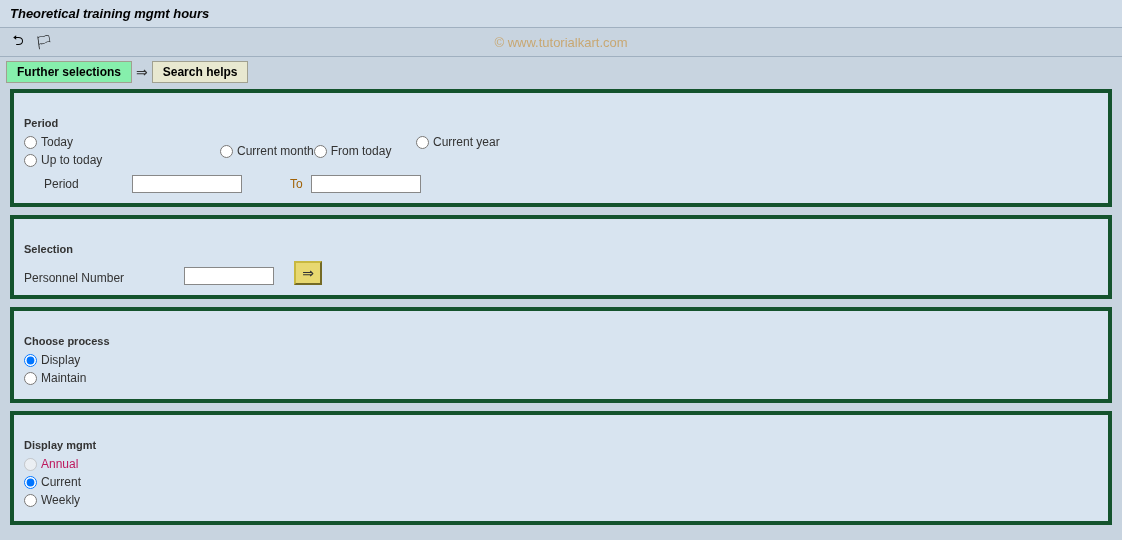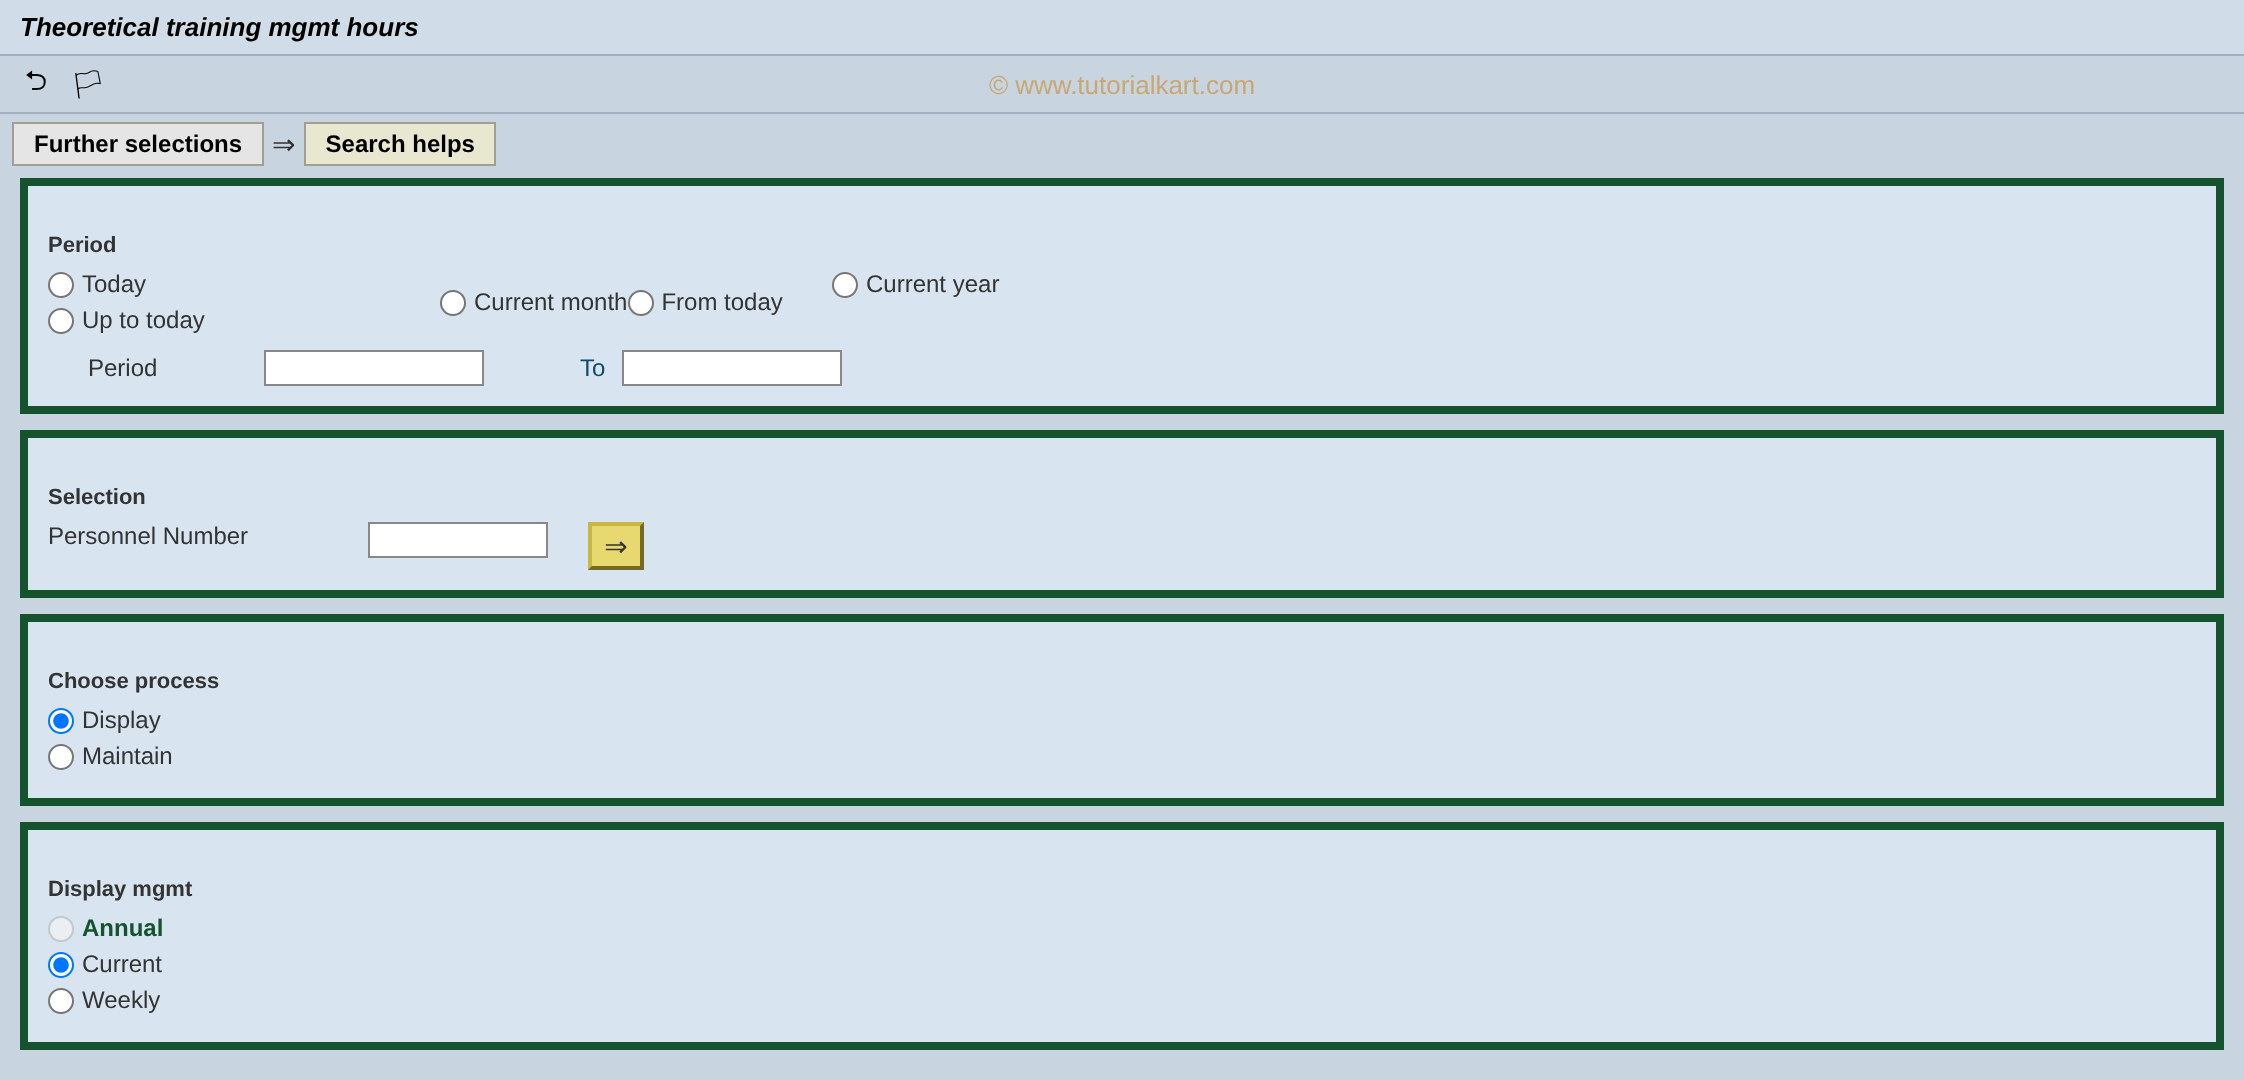--- a/index.html
+++ b/index.html
@@ -53,21 +53,21 @@
     }
     .tab-btn {
       background: #e8e8d0;
       border: 1px solid #a0a090;
       padding: 3px 10px;
       cursor: pointer;
       font-size: 12px;
       font-weight: bold;
     }
     .tab-btn.active {
-      background: #e5e5e5;
+      background: #86efac;
     }
     .tab-arrow {
       display: inline-flex;
       align-items: center;
       justify-content: center;
       color: #333;
       font-size: 14px;
       margin: 0 2px;
     }
     .main-content {
@@ -125,25 +125,25 @@
     .period-input {
       width: 110px;
       height: 18px;
       border: 1px solid #888;
       background: white;
       font-size: 12px;
       padding: 1px 2px;
     }
     .to-label {
       margin-left: 40px;
-      color: #0c4a6e;
+      color: #a16207;
     }
     .selection-row {
       display: flex;
-      align-items: flex-start;
+      align-items: flex-end;
       gap: 20px;
     }
     .sel-label {
       min-width: 140px;
       color: #333;
     }
     .sel-input {
       width: 90px;
       height: 18px;
       border: 1px solid #888;
@@ -161,22 +161,21 @@
       justify-content: center;
       cursor: pointer;
       font-size: 14px;
       color: #333;
     }
     .radio-label {
       color: #333;
       cursor: pointer;
     }
     .radio-label.disabled {
-      color: #14532d;
-      font-weight: bold;
+      color: #be185d;
     }
     .cols-3 {
       display: flex;
       flex-direction: row;
       gap: 16px;
     }
   </style>
 </head>
 <body>
 

